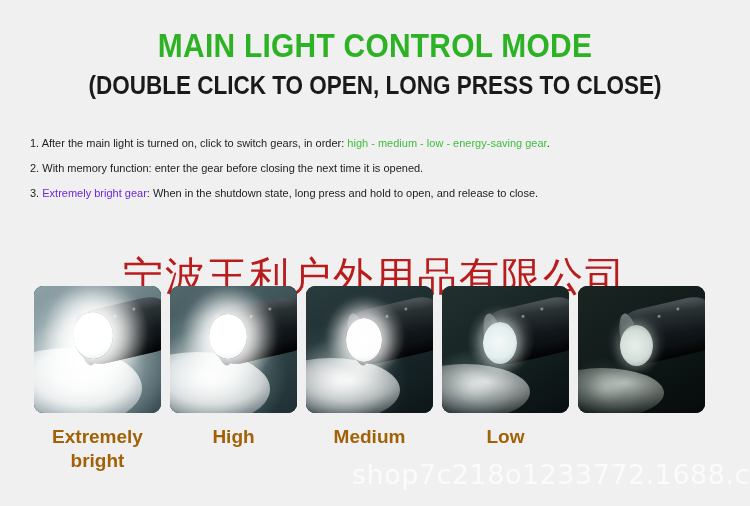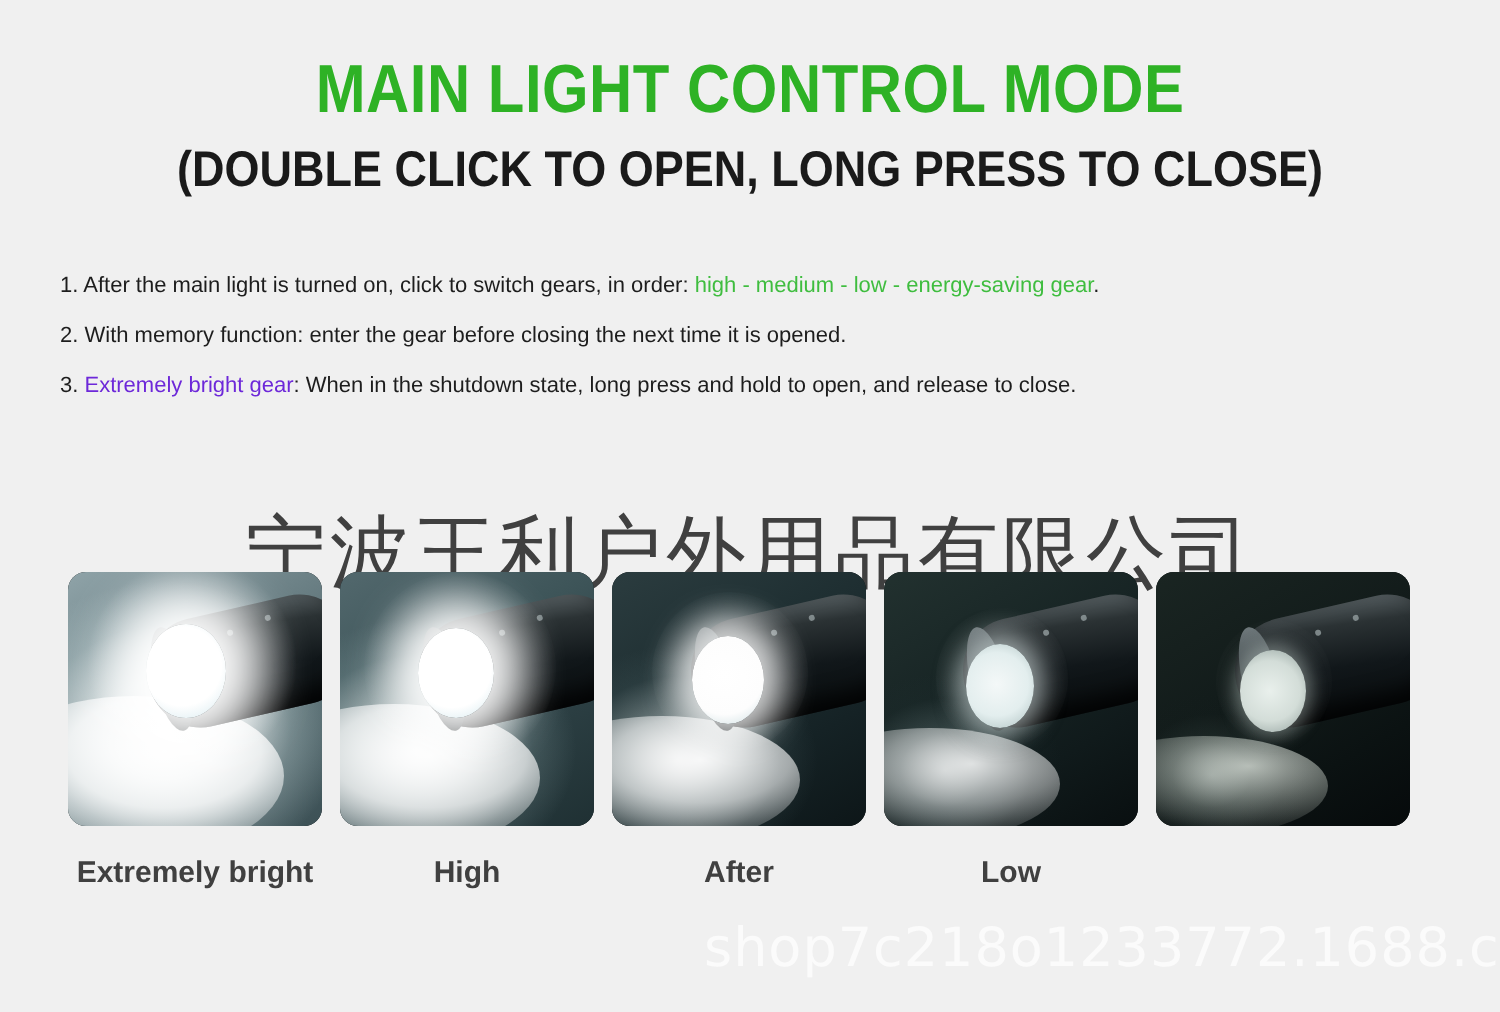--- a/index.html
+++ b/index.html
@@ -76,21 +76,21 @@
 
   
   .wm-cn {
     position: absolute;
     top: 249px;
     left: 0;
     width: 750px;
     text-align: center;
     font-size: 40px;
     letter-spacing: 2px;
-    color: #404040;
+    color: #b91c1c;
     font-family: "DejaVu Sans", sans-serif;
     white-space: nowrap;
     z-index: 2;
     pointer-events: none;
   }
   .wm-url {
     position: absolute;
     top: 459px;
     left: 352px;
     font-size: 27px;
@@ -235,23 +235,23 @@
     left: 34px;
     width: 684px;
     display: flex;
     gap: 9px;
     z-index: 7;
   }
   .label {
     flex: 0 0 127px;
     width: 127px;
     text-align: center;
-    font-size: 15px;
+    font-size: 19px;
     font-weight: bold;
-    color: #404040;
+    color: #a16207;
     line-height: 24px;
   }
 </style>
 </head>
 <body>
 
 <div id="page">
 
   <div class="title-main">MAIN LIGHT CONTROL MODE</div>
 
@@ -329,19 +329,19 @@
       </div>
       <div class="halo"></div>
       <div class="emitter"></div>
     </div>
 
   </div>
 
   <div class="labels">
     <div class="label">Extremely bright</div>
     <div class="label">High</div>
-    <div class="label">After</div>
+    <div class="label">Medium</div>
     <div class="label">Low</div>
   </div>
 
   <div class="wm-url">shop7c218o1233772.1688.com</div>
 
 </div>
 
 </body></html>

